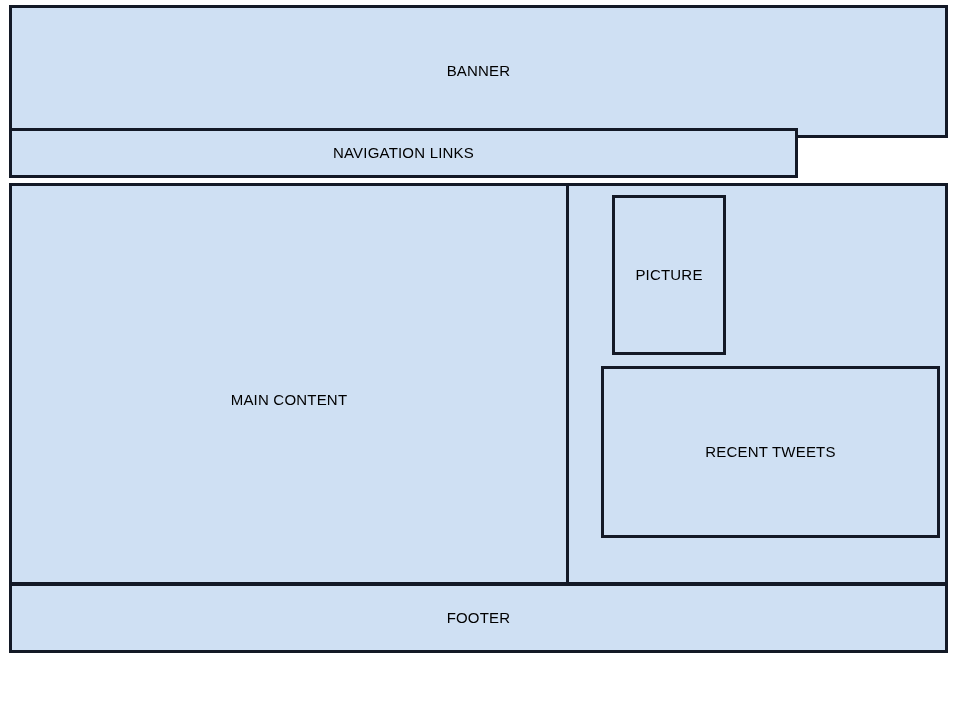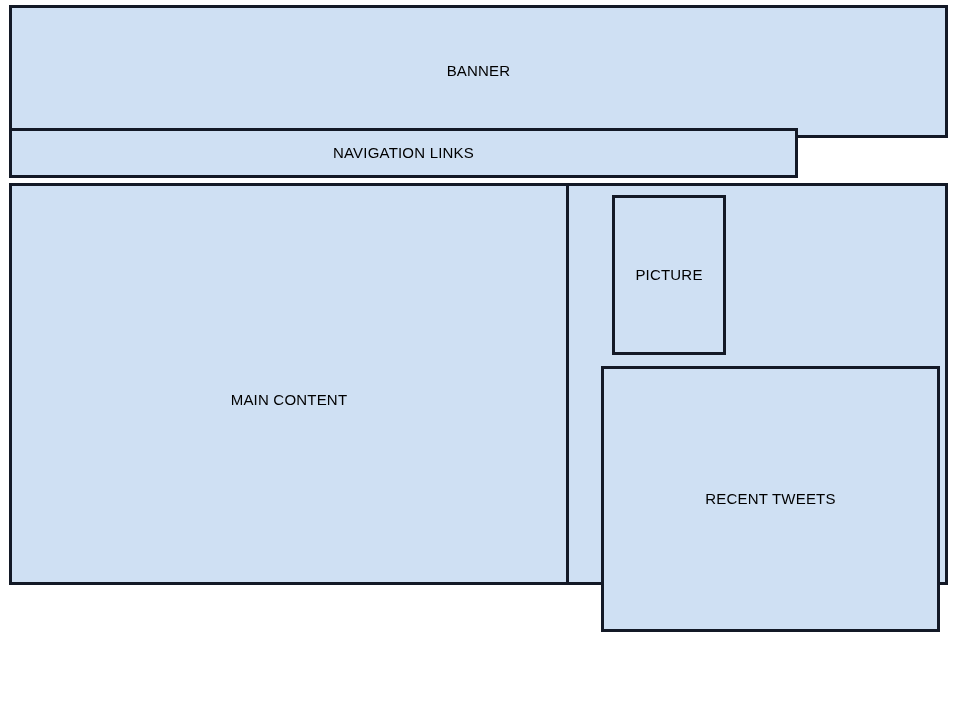--- a/index.html
+++ b/index.html
@@ -119,21 +119,21 @@
   #about-me-box {
     left: 166px;
     top: 9px;
     width: 205px;
     height: 160px;
   }
   #recent-tweets-box {
     left: 32px;
     top: 180px;
     width: 339px;
-    height: 266px;
+    height: 172px;
   }
 </style>
 </head>
 <body>
 
 <div id="wireframe-canvas">
 
   <div class="wf-block" id="banner-region">
     <span class="wf-label">BANNER</span>
   </div>
@@ -155,14 +155,17 @@
       </div>
 
 
       <div class="wf-inner-block" id="recent-tweets-box">
         <span class="wf-label">RECENT TWEETS</span>
       </div>
 
     </div>
   </div>
 
+  <div class="wf-block" id="footer-region">
+    <span class="wf-label">FOOTER</span>
+  </div>
 
 </div>
 
 </body></html>

